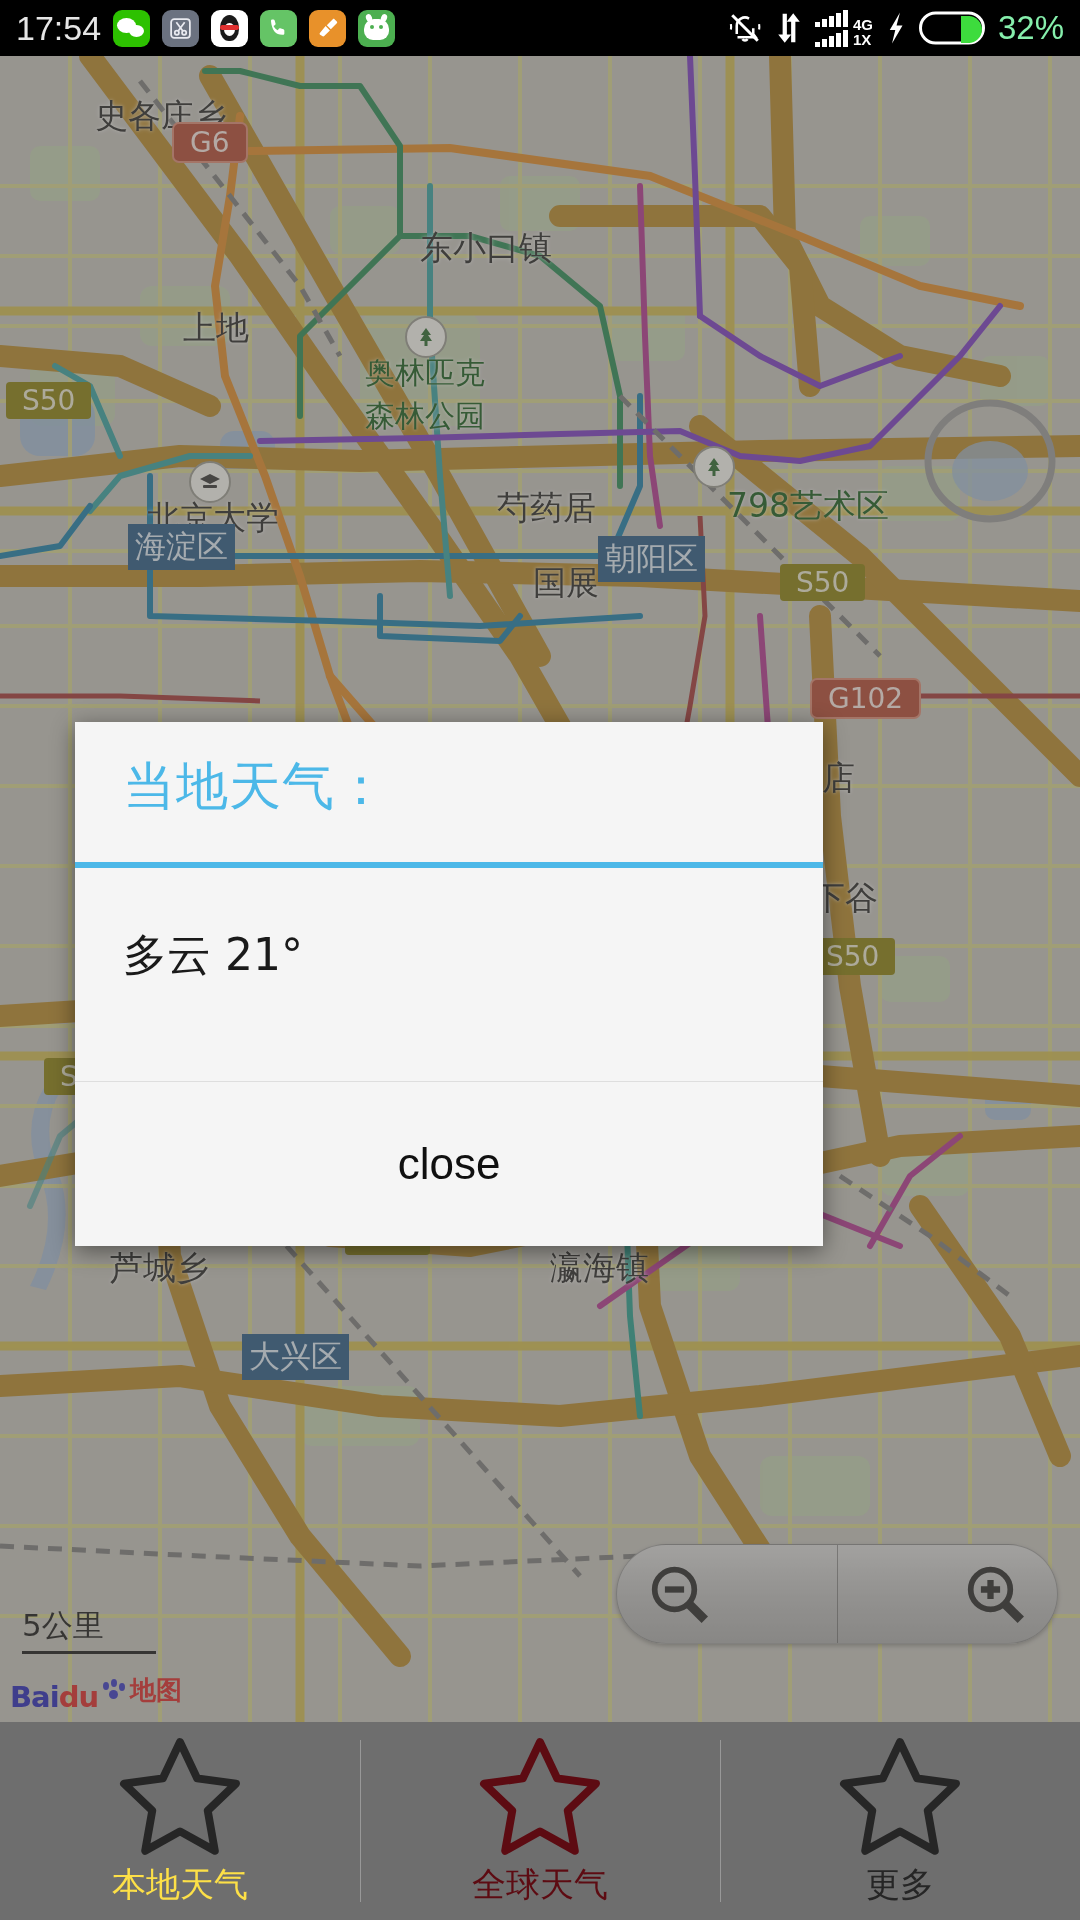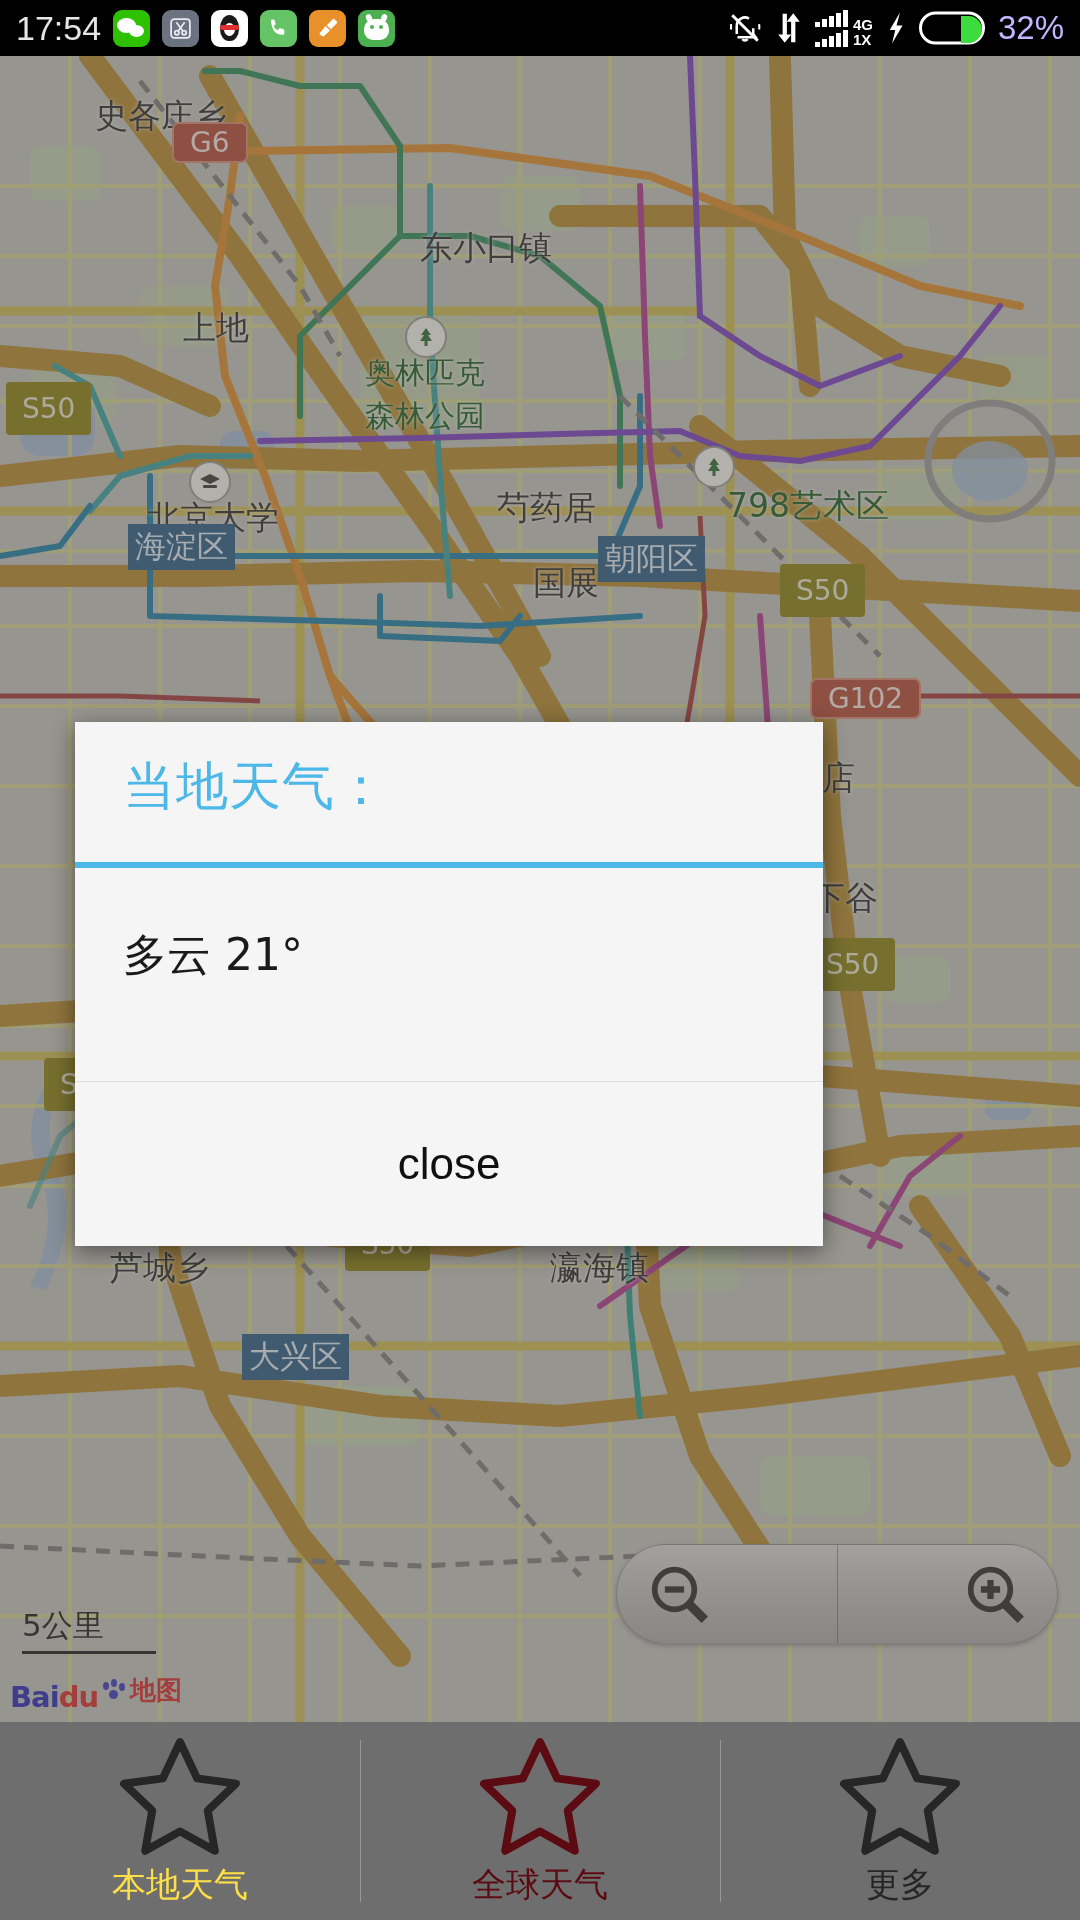--- a/index.html
+++ b/index.html
@@ -43,21 +43,21 @@
   .ic-brush svg { width: 24px; height: 24px; }
   .ic-robot { background: #4caf50; }
   .ic-robot .face { position:absolute; width:25px;height:21px;left:6px;top:9px;background:#fff;border-radius:10px 10px 9px 9px; }
   .ic-robot .e1,.ic-robot .e2 { position:absolute;width:4px;height:4px;background:#4caf50;border-radius:50%;top:15px;}
   .ic-robot .e1{left:12px;} .ic-robot .e2{left:21px;}
   .ic-robot .ear1,.ic-robot .ear2{position:absolute;width:6px;height:8px;background:#fff;border-radius:50%;top:4px;}
   .ic-robot .ear1{left:8px;transform:rotate(-20deg);} .ic-robot .ear2{left:23px;transform:rotate(20deg);}
 
   .sb-right { display: flex; align-items: center; gap: 11px; }
   .sb-right svg { display: block; }
-  .sb-batt-pct { font-size: 33px; color: #c4b5fd; margin-left: 2px; }
+  .sb-batt-pct { font-size: 33px; color: #86efac; margin-left: 2px; }
   .net-label { font-size: 15px; line-height: 15px; color: #fff; font-weight: 700; }
   .sigbars { display:flex; align-items:flex-end; gap:2px; }
   .sigbars i { display:block; width:5px; background:#fff; }
 
   
   .map {
     position: absolute; left: 0; top: 56px; width: 1080px; height: 1666px;
     background: #b9b7b1;
     overflow: hidden;
   }
@@ -74,21 +74,21 @@
   .mlabel.big { font-size: 33px; }
   .mlabel.mid { font-size: 30px; }
   .mlabel.green { color: #1d5e22; }
   .district {
     position: absolute; background: #2e5c85; color: #dbe7f2;
     font-size: 31px; padding: 2px 7px; z-index: 22; white-space: nowrap;
     font-family: "DejaVu Sans", sans-serif;
   }
   .shield-s {
     position: absolute; background: #8a8013; color: #e9e6cf;
-    font-size: 28px; padding: 10px 16px; border-radius: 4px; z-index: 22;
+    font-size: 28px; padding: 2px 16px; border-radius: 4px; z-index: 22;
     font-family: "DejaVu Sans", sans-serif;
   }
   .shield-g {
     position: absolute; background: #b14a36; color: #f4e3de; border: 2px solid #d98a76;
     font-size: 28px; padding: 2px 16px; border-radius: 7px; z-index: 22;
     font-family: "DejaVu Sans", sans-serif;
     text-align: right;
   }
   .poi-pin {
     position: absolute; width: 42px; height: 42px; border-radius: 50%;

